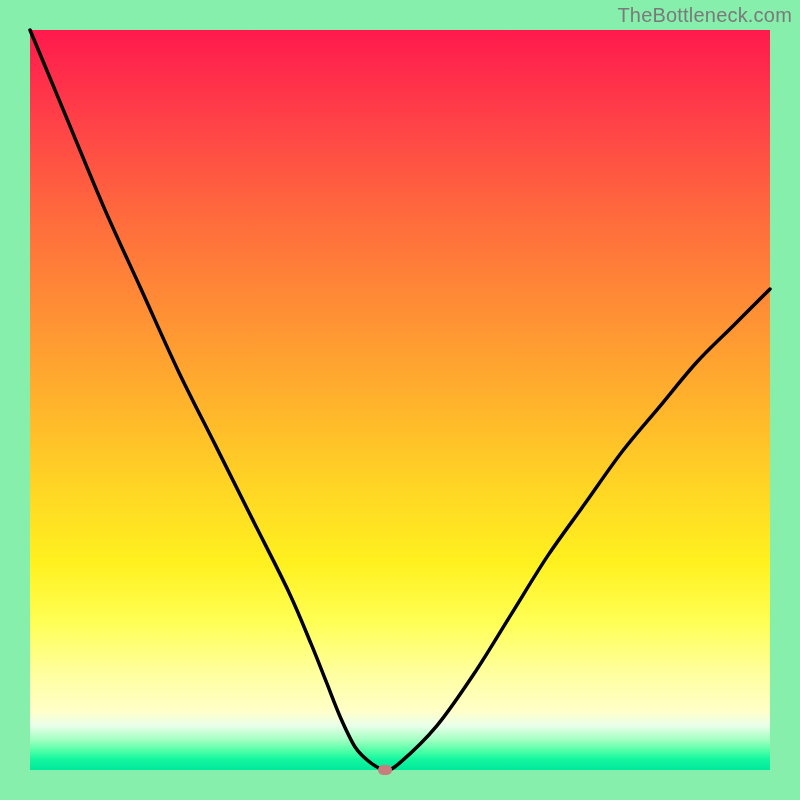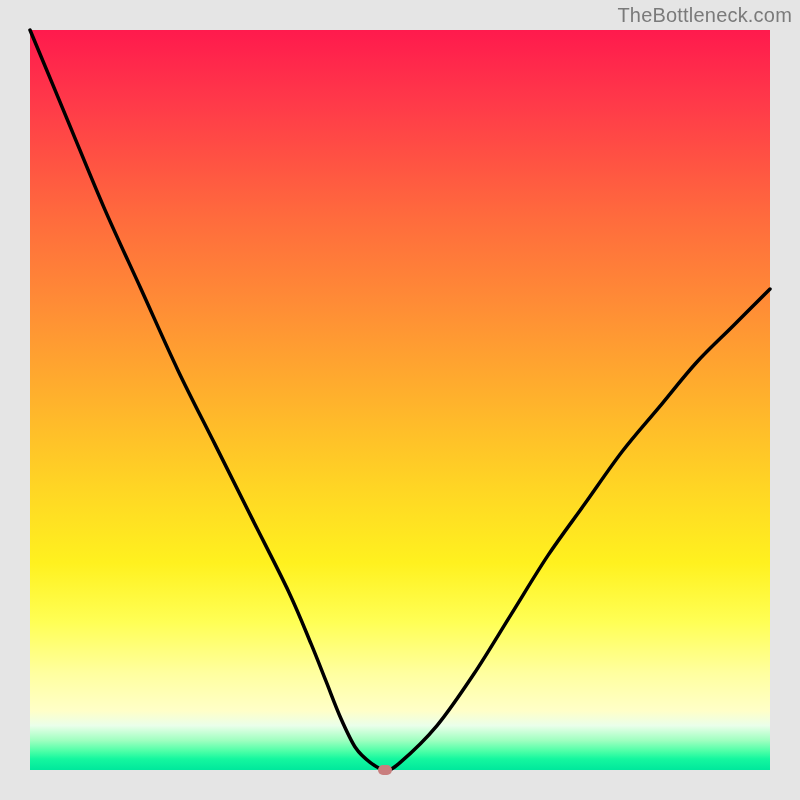--- a/index.html
+++ b/index.html
@@ -10,21 +10,21 @@
     background: #000;
     overflow: hidden;
     font-family: Arial, Helvetica, sans-serif;
   }
   .frame {
     position: absolute;
     left: 0;
     top: 0;
     width: 800px;
     height: 800px;
-    background: #e5e5e5;
+    background: #86efac;
   }
   .plot-area {
     position: absolute;
     left: 30px;
     top: 30px;
     width: 740px;
     height: 740px;
     
     background: linear-gradient(
       to bottom,

